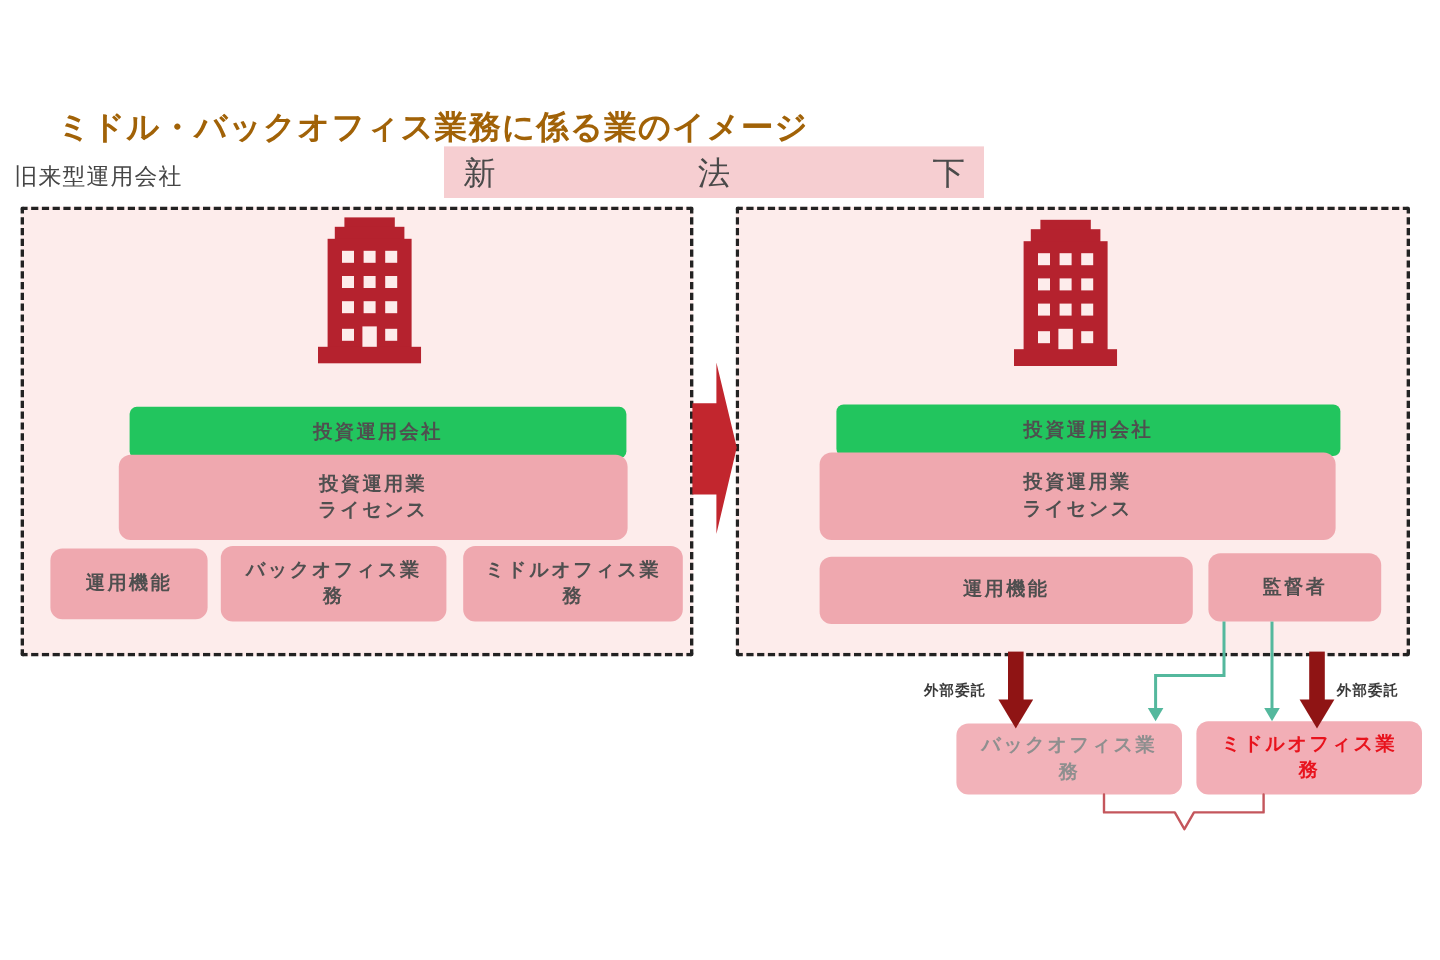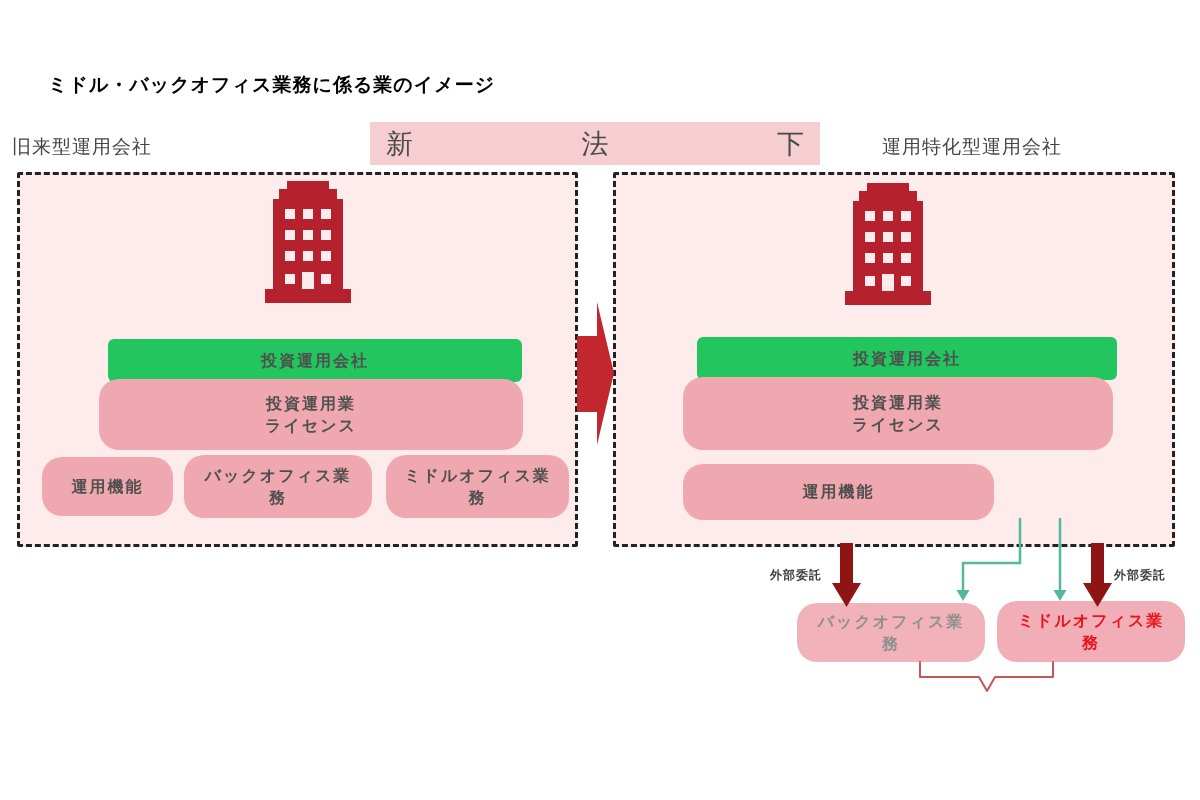--- a/index.html
+++ b/index.html
@@ -3,39 +3,39 @@
 <meta charset="utf-8">
 <style>
   * { margin:0; padding:0; box-sizing:border-box; }
   html,body { background:#ffffff; }
   .canvas {
     position:relative; width:1200px; height:800px; background:#ffffff;
     font-family:"Liberation Sans","DejaVu Sans",sans-serif; overflow:hidden;
   }
   .abs { position:absolute; }
   .title {
-    left:48px; top:72px; font-size:19px; font-weight:700; color:#000000; letter-spacing:1px;
+    left:48px; top:88px; font-size:27px; font-weight:700; color:#a16207; letter-spacing:1px;
   }
   .banner {
     left:370px; top:122px; width:450px; height:43px; background:#f6ced1;
     display:flex; justify-content:space-between; align-items:center; padding:0 16px;
     font-size:27px; font-weight:500; color:#4a4a4a;
   }
   .sec-label { font-size:19px; color:#454545; letter-spacing:1px; font-weight:500; }
   .legacy-label { left:12px; top:134px; }
   .spec-label  { left:882px; top:134px; }
   .container {
     border:3px dashed #222222; background:#fdeceb; border-radius:2px;
   }
   .legacy-container { left:17px;  top:172px; width:561px; height:375px; }
   .spec-container   { left:613px; top:172px; width:562px; height:375px; }
   .box {
     position:absolute; display:flex; flex-direction:column; justify-content:center; align-items:center;
     font-size:16px; font-weight:700; color:#4f4f4f; letter-spacing:2px; line-height:1.35;
-    border-radius:20px; text-align:center;
+    border-radius:10px; text-align:center;
   }
   .box-light  { background:#22c55e; border-radius:6px;margin-top:18px; }
   .box-med    { background:#efa8af; }
   .box-back   { background:#f2b2b9; color:#8f8f8f; }
   .box-middle { background:#f2aeb6; color:#e8131d; }
   .lco { left:108px; top:321px; width:414px; height:43px; }
   .lli { left:99px;  top:379px; width:424px; height:71px; }
   .lf1 { left:42px;  top:457px; width:131px; height:59px; }
   .lf2 { left:184px; top:455px; width:188px; height:63px; }
   .lf3 { left:386px; top:455px; width:183px; height:63px; }
@@ -64,21 +64,20 @@
 
   <div class="abs title">ミドル・バックオフィス業務に係る業のイメージ</div>
 
   <div class="abs banner">
     <span>新</span>
     <span>法</span>
     <span>下</span>
   </div>
 
   <div class="abs sec-label legacy-label">旧来型運用会社</div>
-  <div class="abs sec-label spec-label">運用特化型運用会社</div>
 
   <div class="abs container legacy-container"></div>
   <div class="abs container spec-container"></div>
 
   <svg class="building" style="left:265px; top:181px;" width="86" height="122" viewBox="0 0 86 122">
     <g fill="#b5222e">
       <rect x="22" y="0" width="42" height="10"></rect>
       <rect x="14" y="8" width="58" height="12"></rect>
       <rect x="8" y="18" width="70" height="92"></rect>
       <rect x="0" y="108" width="86" height="14"></rect>
@@ -144,20 +143,23 @@
   <div class="box box-light rco">
     <span>投資運用会社</span>
   </div>
   <div class="box box-med rli">
     <span>投資運用業</span>
     <span>ライセンス</span>
   </div>
   <div class="box box-med rf1">
     <span>運用機能</span>
   </div>
+  <div class="box box-med rsv">
+    <span>監督者</span>
+  </div>
 
   <div class="box box-back bback">
     <span>バックオフィス業</span>
     <span>務</span>
   </div>
   <div class="box box-middle bmiddle">
     <span>ミドルオフィス業</span>
     <span>務</span>
   </div>
 

